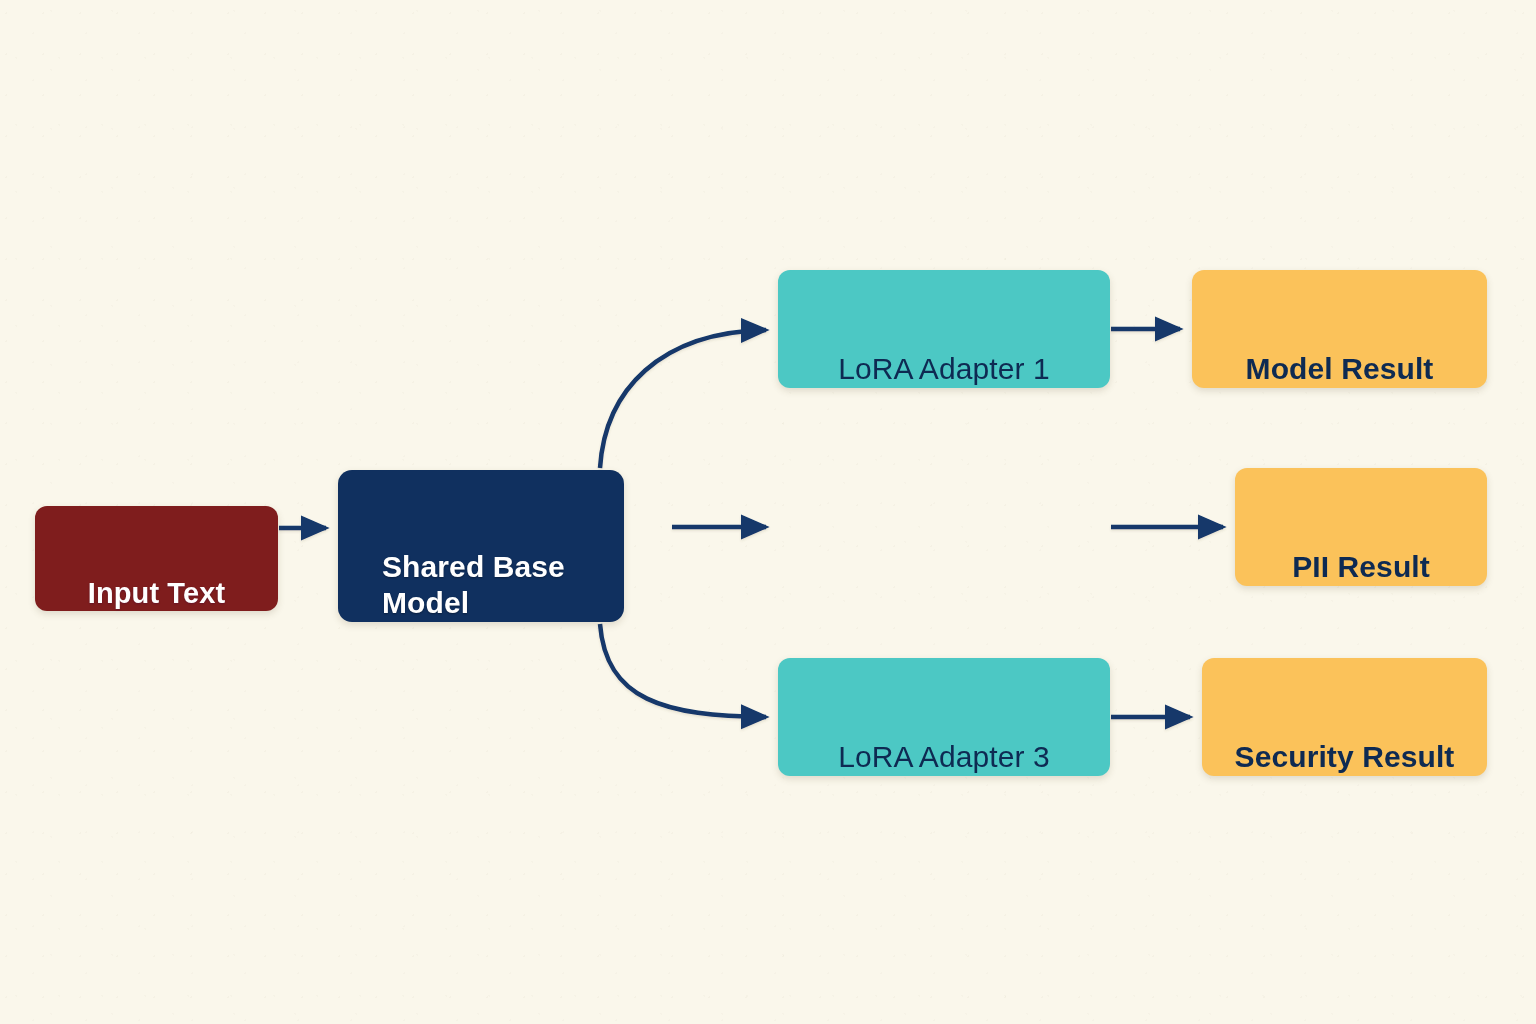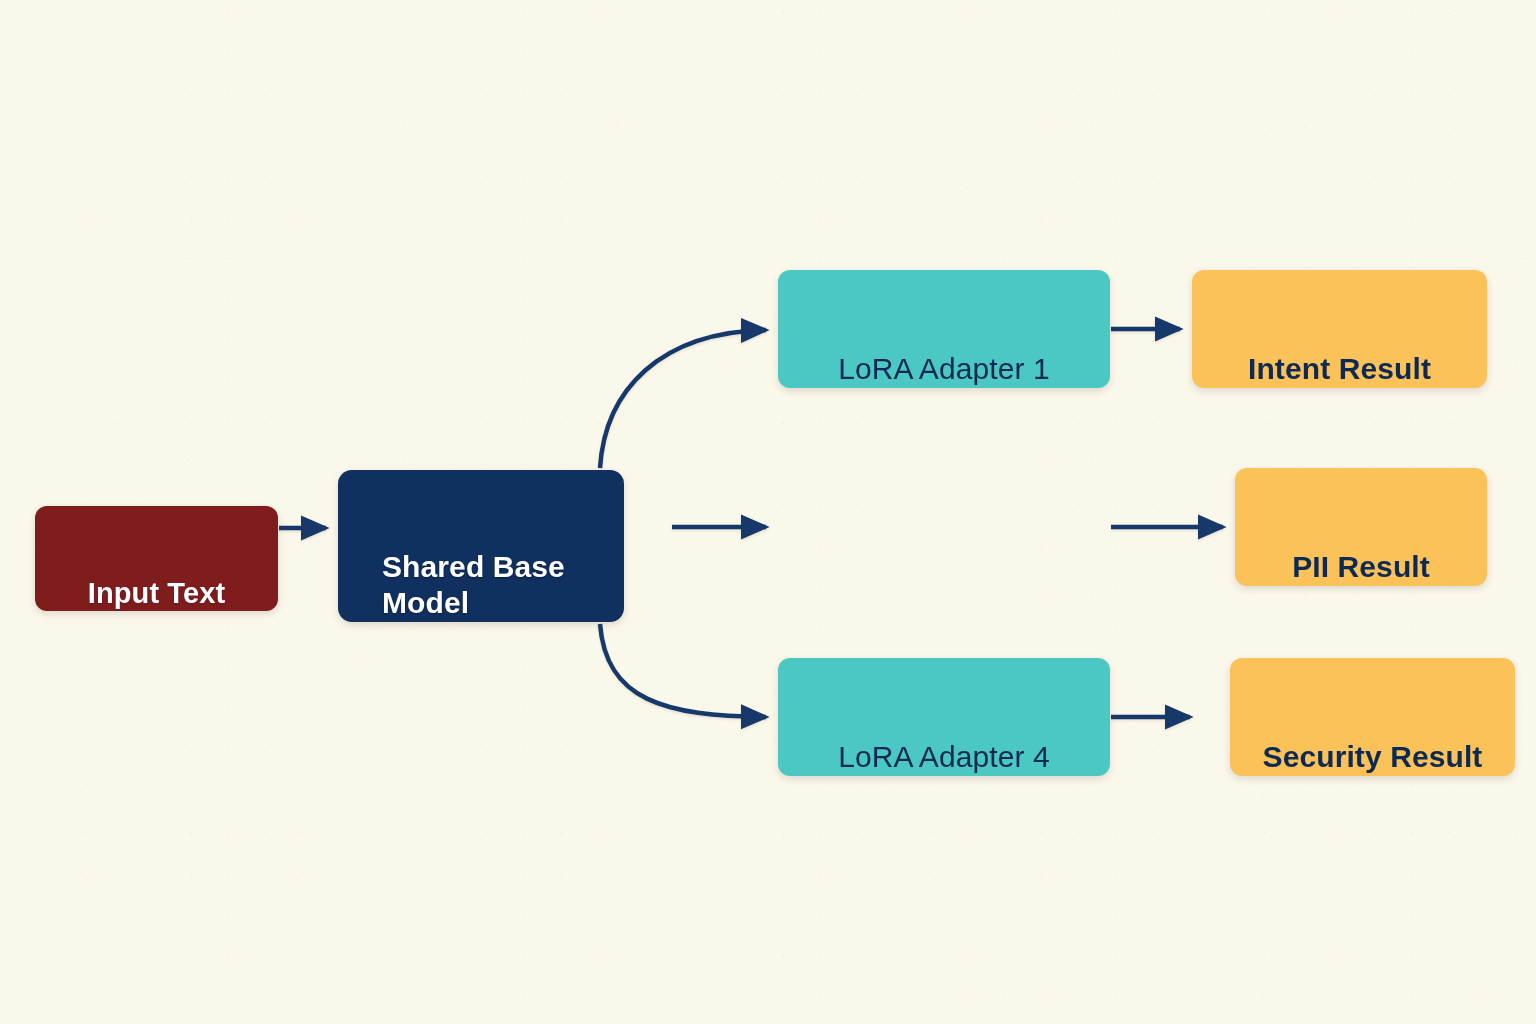--- a/index.html
+++ b/index.html
@@ -111,21 +111,21 @@
     justify-content: center;
   }
   .node.result .label {
     color: #0E2A52;
     font-size: 30px;
     font-weight: 600;
     text-align: center;
   }
   #node-result-1 { left: 1192px; top: 270px; width: 295px; }
   #node-result-2 { left: 1235px; top: 468px; width: 252px; }
-  #node-result-3 { left: 1230px; top: 658px; width: 285px; }
+  #node-result-3 { left: 1202px; top: 658px; width: 285px; }
 </style>
 </head>
 <body>
 
 <div id="canvas">
 
   <div id="grain"></div>
 
   <svg class="edges" viewBox="0 0 1536 1024" xmlns="http://www.w3.org/2000/svg">
     <defs>
@@ -162,25 +162,25 @@
   <div class="node" id="node-base">
     <span class="label">Shared Base Model</span>
   </div>
 
   <div class="node adapter" id="node-adapter-1">
     <span class="label">LoRA Adapter 1</span>
   </div>
 
 
   <div class="node adapter" id="node-adapter-3">
-    <span class="label">LoRA Adapter 4</span>
+    <span class="label">LoRA Adapter 3</span>
   </div>
 
   <div class="node result" id="node-result-1">
-    <span class="label">Intent Result</span>
+    <span class="label">Model Result</span>
   </div>
 
   <div class="node result" id="node-result-2">
     <span class="label">PII Result</span>
   </div>
 
   <div class="node result" id="node-result-3">
     <span class="label">Security Result</span>
   </div>
 

